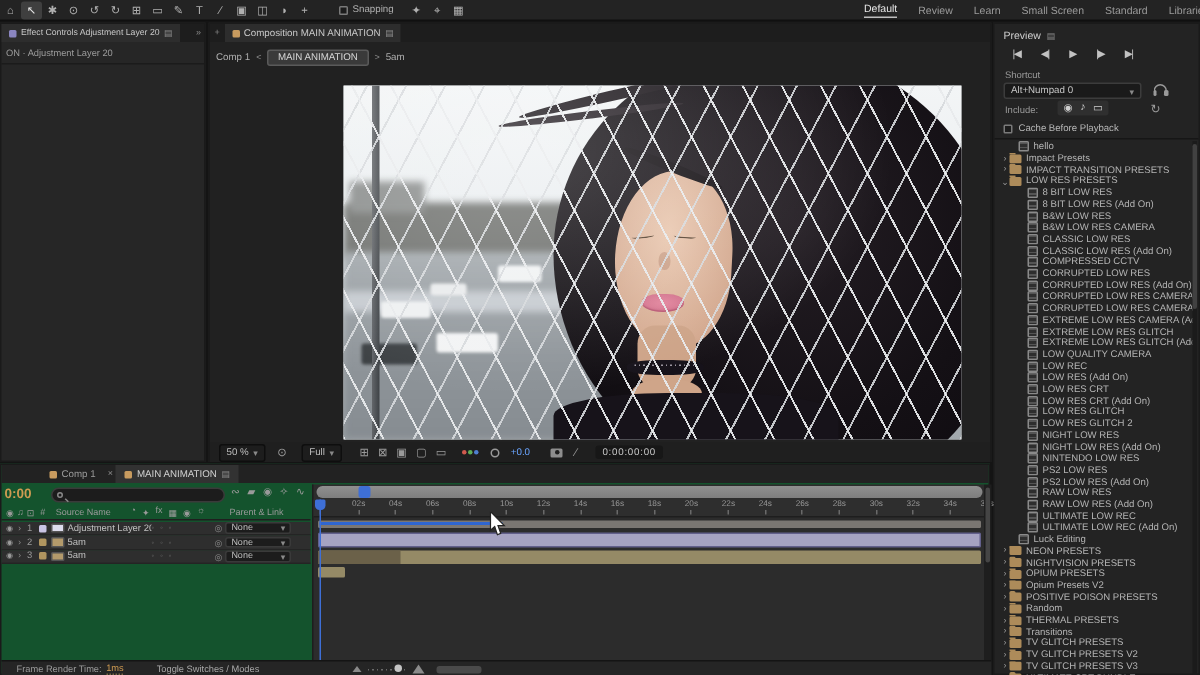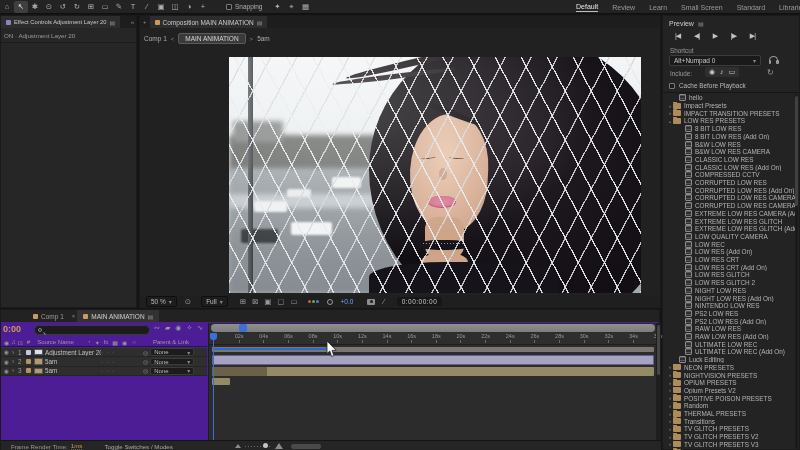--- a/index.html
+++ b/index.html
@@ -496,21 +496,21 @@
           <span class="tw">›</span>
           <span class="tree-ico"></span>
           <span class="tlabel">ULTIMATE CRT BUNDLE</span>
         </div>
     </div>
     <div class="abs" style="right:1px;top:78px;width:3px;height:357px;background:#1b1b1b;">
       <span style="position:absolute;left:0;top:2px;width:3px;height:110px;background:#414141;border-radius:2px;display:block;"></span>
     </div>
   </div>
 
-  <div class="panel" style="left:0;top:309px;width:660px;height:141px;background:#4c1d95;">
+  <div class="panel" style="left:0;top:309px;width:660px;height:141px;background:#14532d;">
 
     <div class="tabrow" style="background:#222;">
       <div style="width:26px;"></div>
       <div class="tl-tab">
         <span class="chip" style="background:#c89b5f;"></span>
         <span>Comp 1</span>
       </div>
       <span class="mico" style="margin:0 2px;">×</span>
       <div class="tl-tab active">
         <span class="chip" style="background:#c89b5f;"></span>

